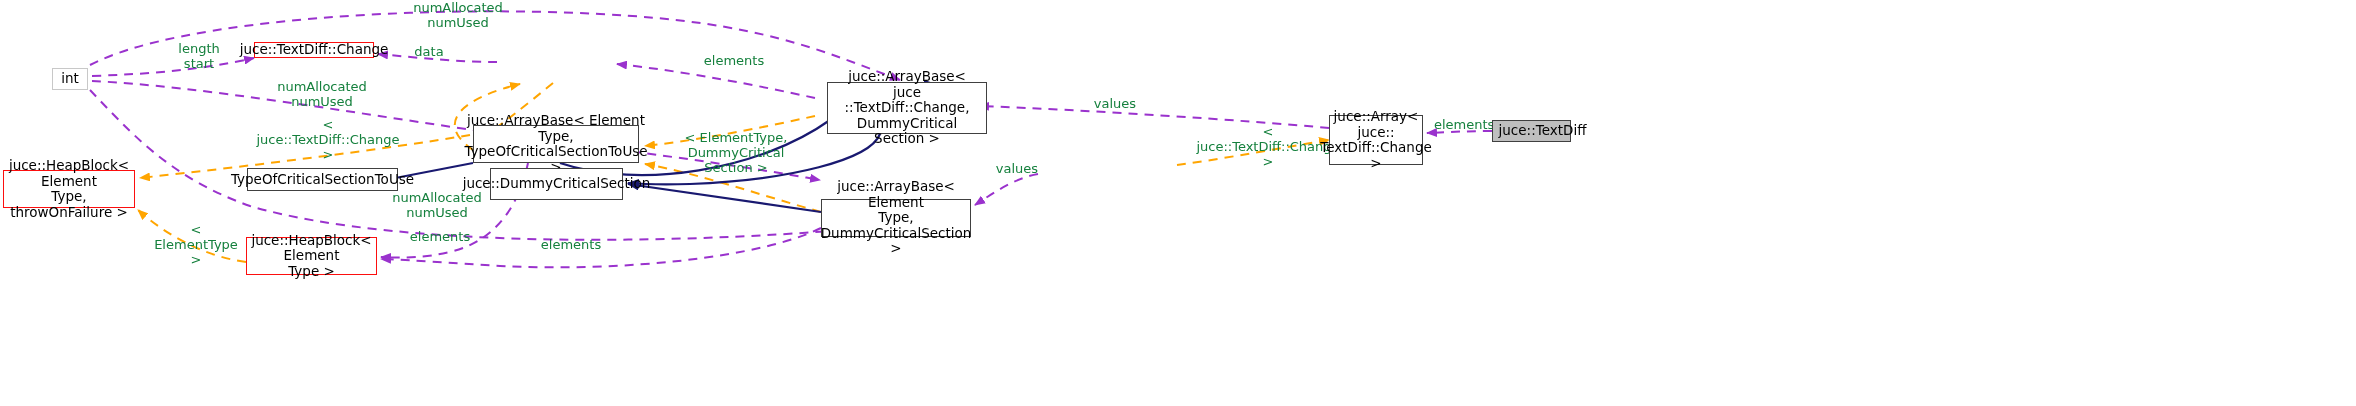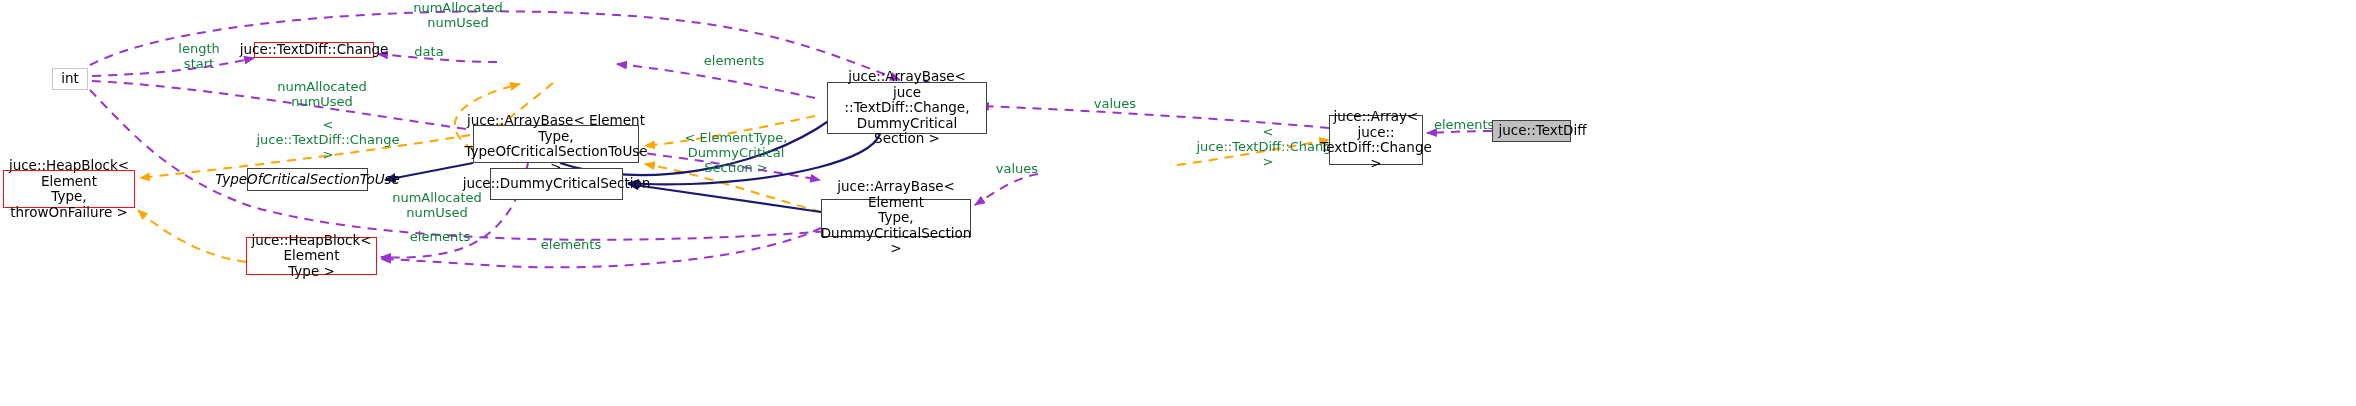--- a/index.html
+++ b/index.html
@@ -131,21 +131,21 @@
   <div class="node dark" style="left:815px; top:82px; width:160px; height:52px;margin-left:12px;">juce::ArrayBase&lt; juce
 ::TextDiff::Change, DummyCritical
 Section &gt;</div>
 
   <div class="node dark" style="left:473px; top:125px; width:166px; height:38px;">juce::ArrayBase&lt; Element
 Type, TypeOfCriticalSectionToUse &gt;</div>
 
   <div class="node red" style="left:3px; top:170px; width:132px; height:38px;">juce::HeapBlock&lt; Element
 Type, throwOnFailure &gt;</div>
 
-  <div class="node dark" style="left:247px; top:168px; width:121px; height:23px;font-style:italic;">TypeOfCriticalSectionToUse</div>
+  <div class="node dark" style="left:247px; top:168px; width:151px; height:23px;">TypeOfCriticalSectionToUse</div>
 
   <div class="node dark" style="left:490px; top:168px; width:133px; height:32px;">juce::DummyCriticalSection</div>
 
   <div class="node dark" style="left:821px; top:199px; width:150px; height:38px;">juce::ArrayBase&lt; Element
 Type, DummyCriticalSection &gt;</div>
 
 
   <div class="node red" style="left:246px; top:237px; width:131px; height:38px;">juce::HeapBlock&lt; Element
 Type &gt;</div>
 
@@ -177,18 +177,19 @@
   <div class="edge-label" style="left:1434px; top:117px; width:58px;">elements</div>
 
   <div class="edge-label" style="left:651px; top:130px; width:170px;">&lt; ElementType, DummyCritical
 Section &gt;</div>
 
   <div class="edge-label" style="left:993px; top:161px; width:48px;">values</div>
 
   <div class="edge-label" style="left:392px; top:190px; width:90px;">numAllocated
 numUsed</div>
 
+  <div class="edge-label" style="left:148px; top:222px; width:96px;">&lt; ElementType &gt;</div>
 
   <div class="edge-label" style="left:406px; top:229px; width:68px;">elements</div>
 
   <div class="edge-label" style="left:537px; top:237px; width:68px;">elements</div>
 
 </div>
 
 </body></html>

